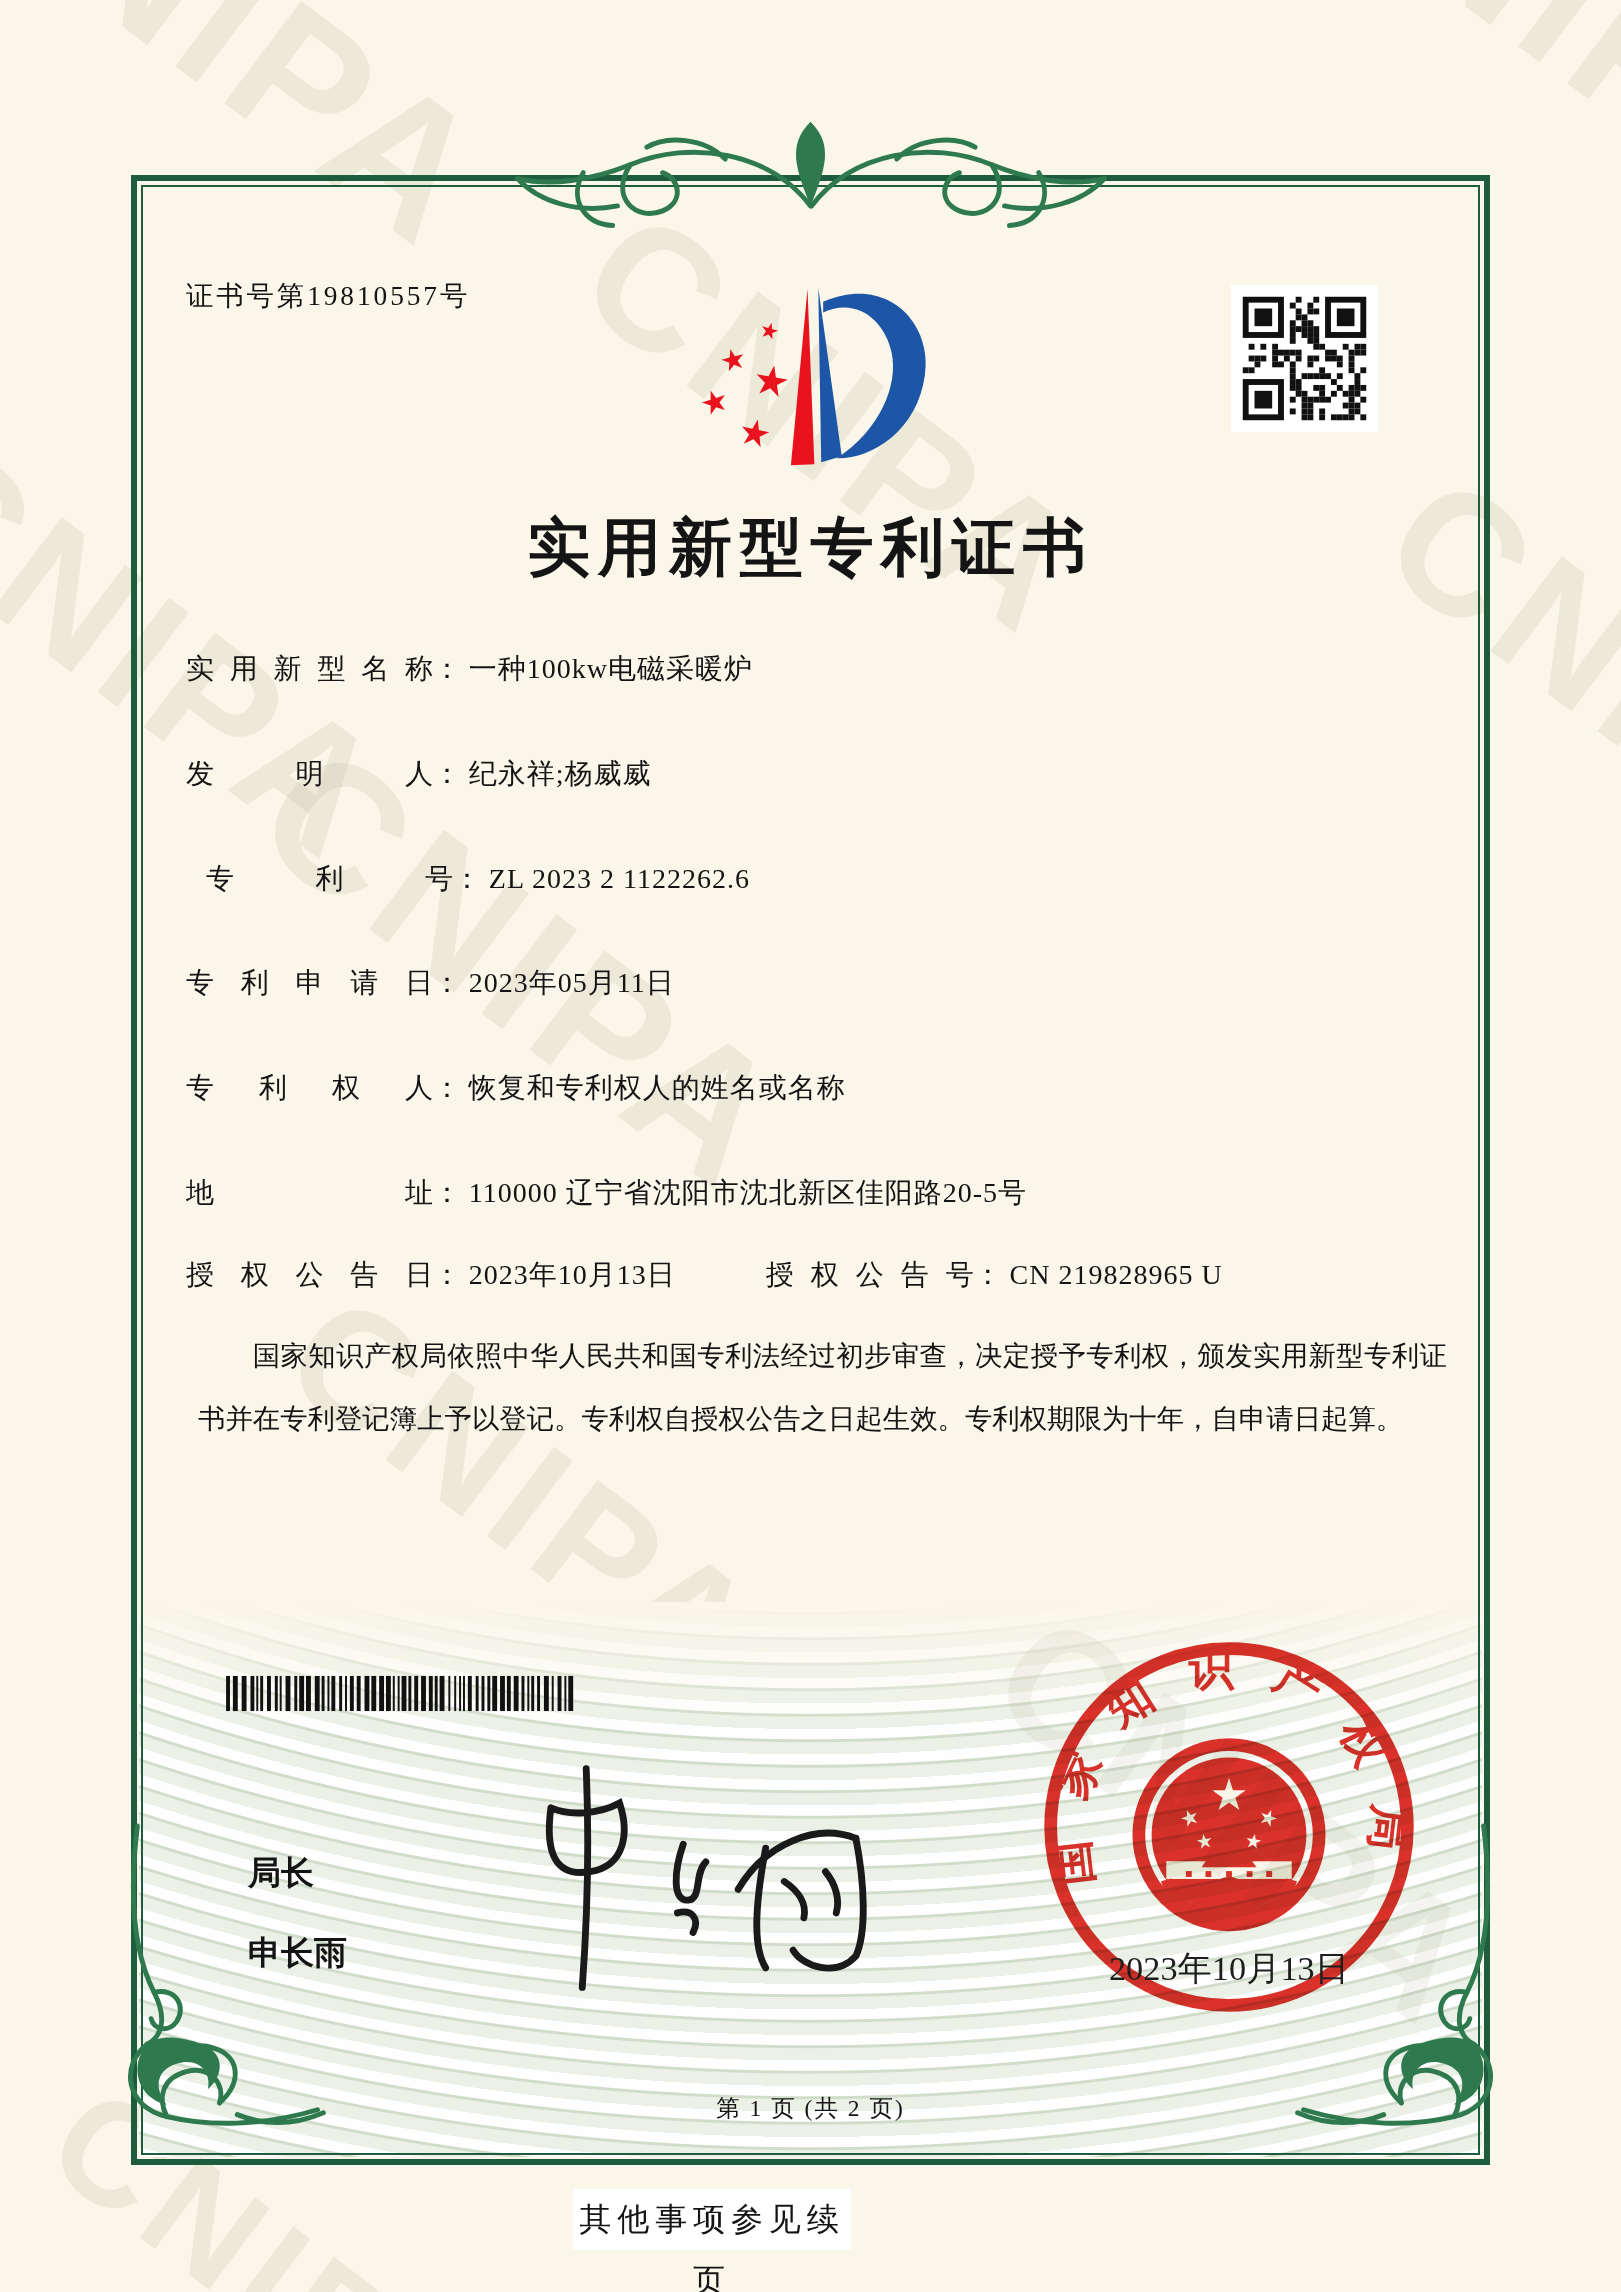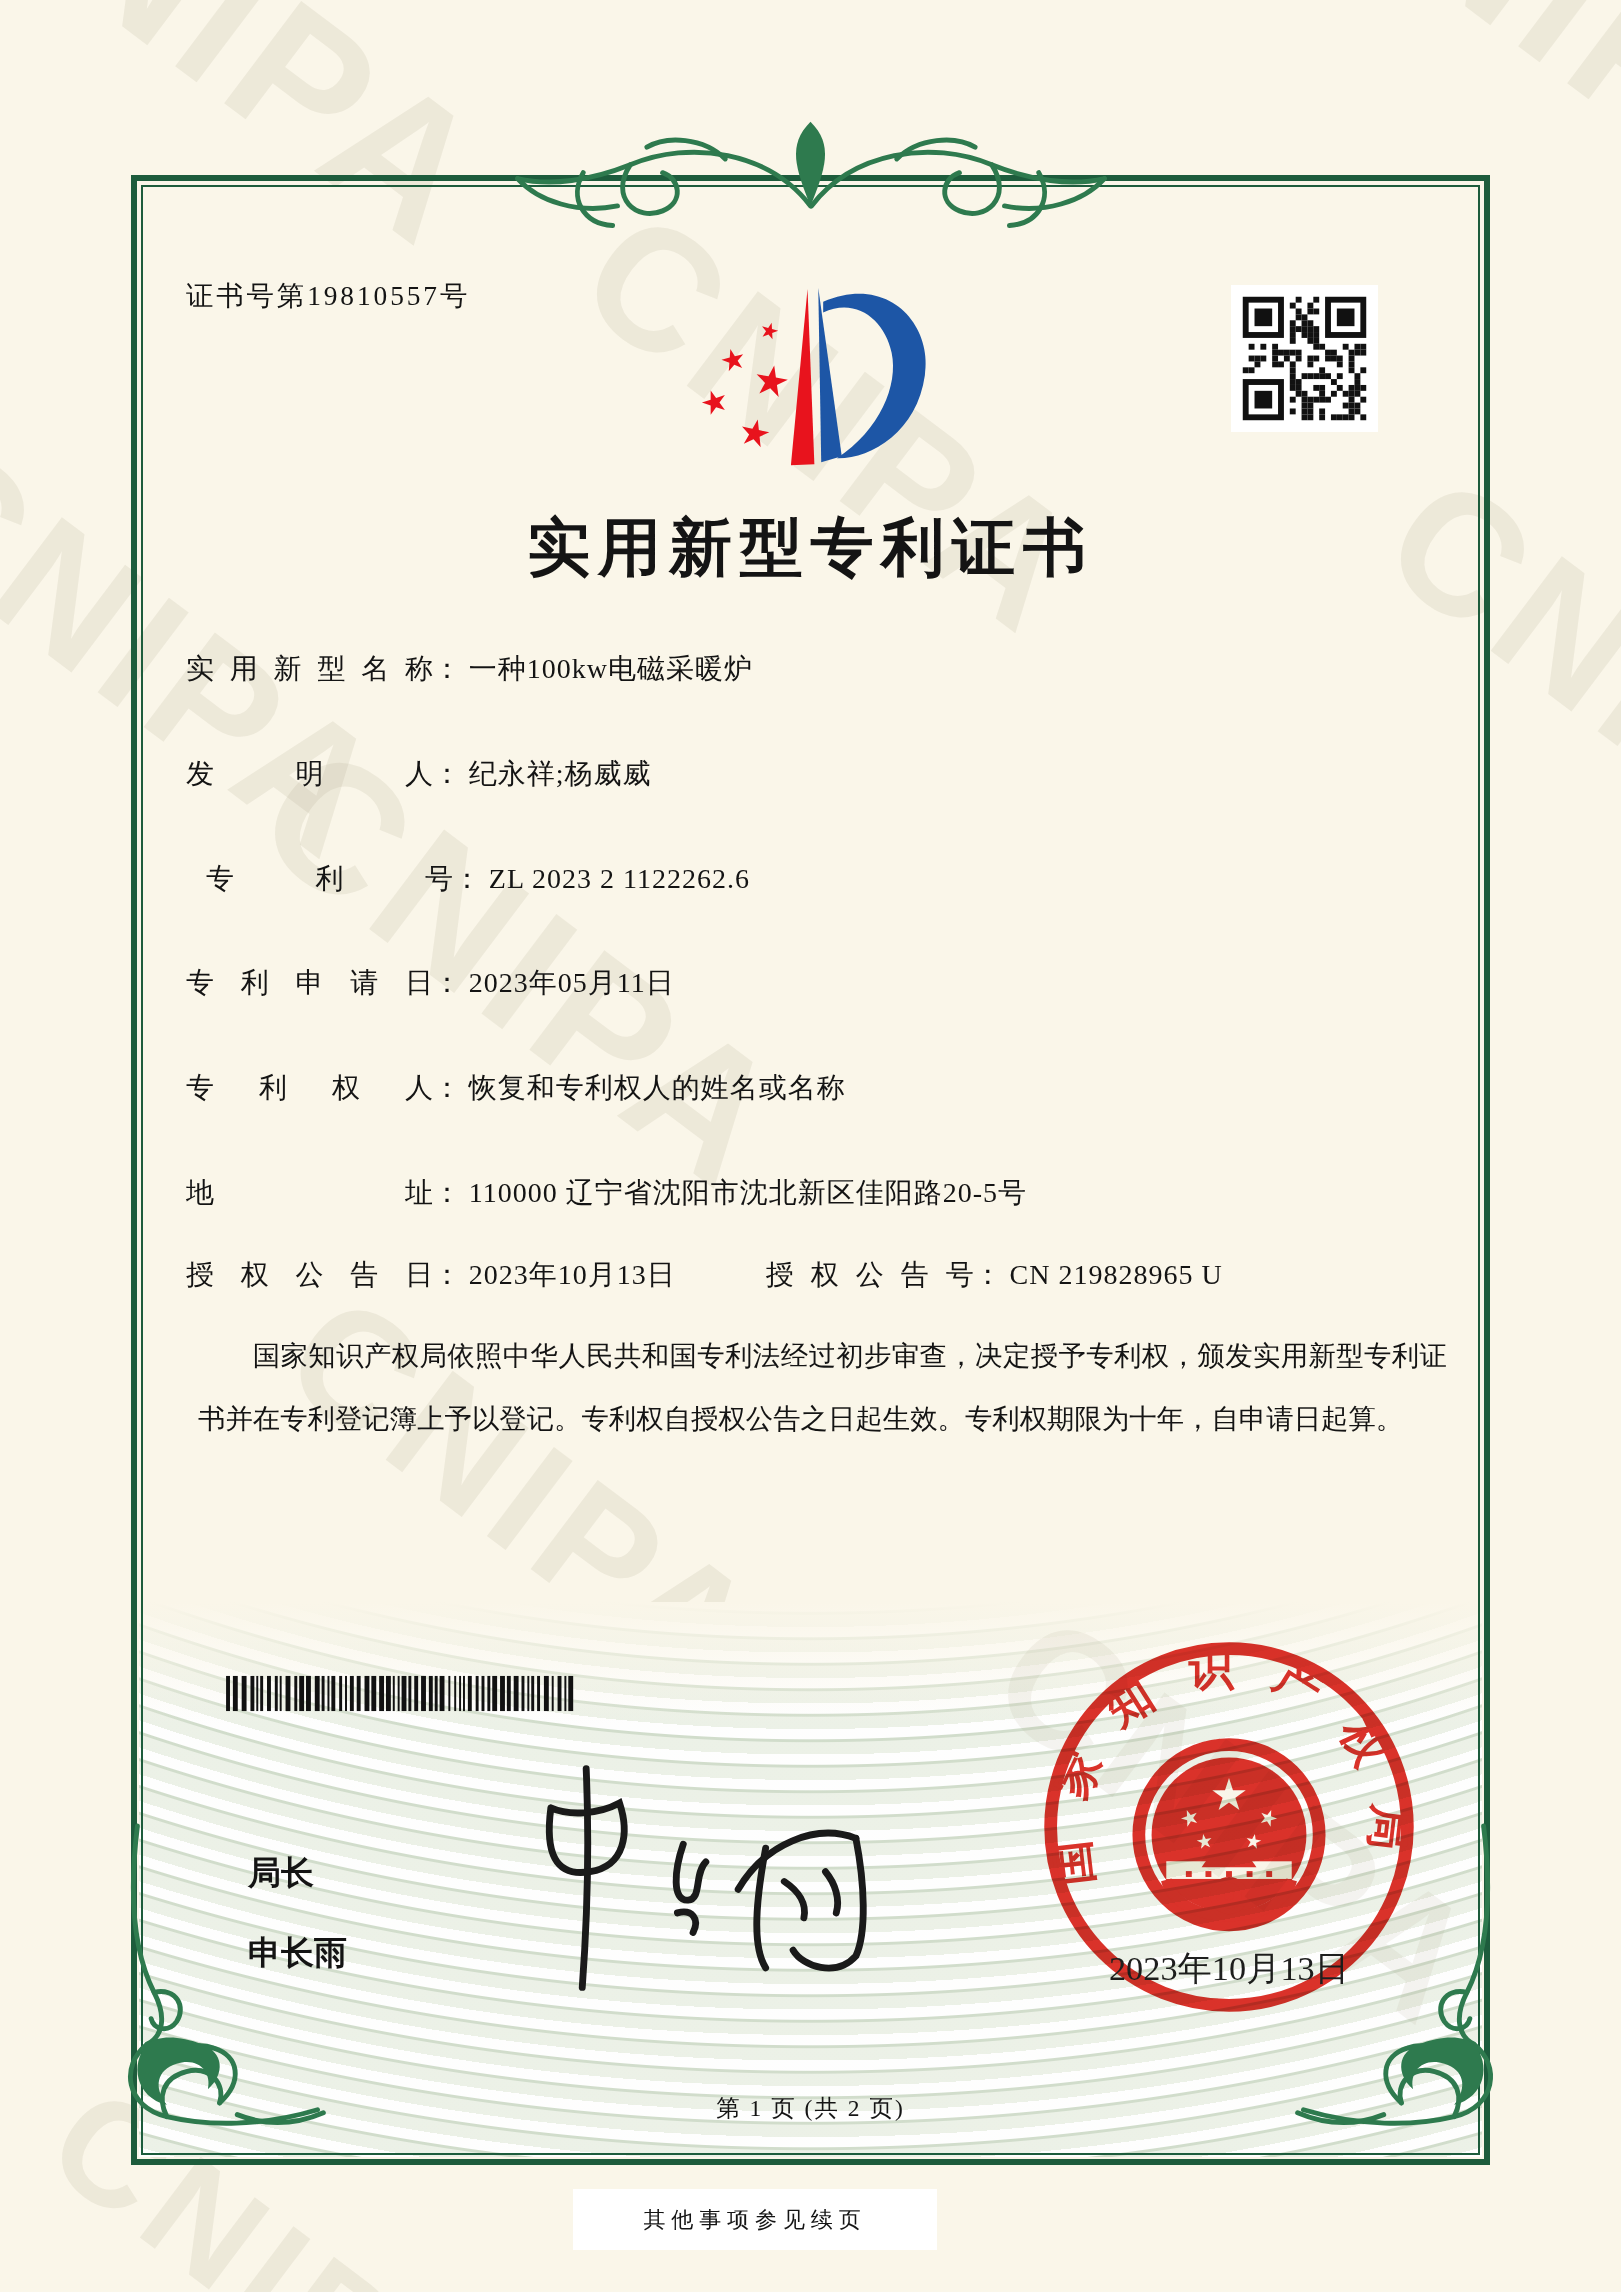--- a/index.html
+++ b/index.html
@@ -40,22 +40,22 @@
   .paras p{margin:0 0 8.8px 0;text-indent:2em;}
   
   .barcode{position:absolute;z-index:3;left:223px;top:1674px;}
   .signer{position:absolute;z-index:3;left:248px;top:1851px;
           font-family:"Liberation Sans","DejaVu Sans",sans-serif;font-weight:bold;font-size:33px;}
   .signer div{margin-bottom:35px;}
   .signature{position:absolute;z-index:3;left:441px;top:1754px;}
   .seal{position:absolute;z-index:4;left:1033px;top:1631px;mix-blend-mode:multiply;opacity:.94;}
   .page-footer{position:absolute;z-index:3;left:0;width:100%;top:2092px;text-align:center;
                font-size:23.5px;letter-spacing:2px;}
-  .strip{position:absolute;z-index:3;left:573px;top:2189px;width:364px;height:61px;background:#ffffff;
-         text-align:center;line-height:61px;font-size:22px;letter-spacing:5.9px;}
+  .strip{position:absolute;z-index:3;left:573px;top:2189px;width:278px;height:61px;background:#ffffff;
+         text-align:center;line-height:61px;font-size:32px;letter-spacing:5.9px;}
 </style>
 </head>
 <body>
 
 <div class="page">
 
   <div class="wm" style="left:-88px;top:-88px;font-size:186px;">CNIPA</div>
   <div class="wm" style="left:1255px;top:-108px;font-size:186px;">CNIPA</div>
   <div class="wm" style="left:549px;top:323px;font-size:172px;">CNIPA</div>
   <div class="wm" style="left:-147px;top:549px;font-size:172px;">CNIPA</div>

